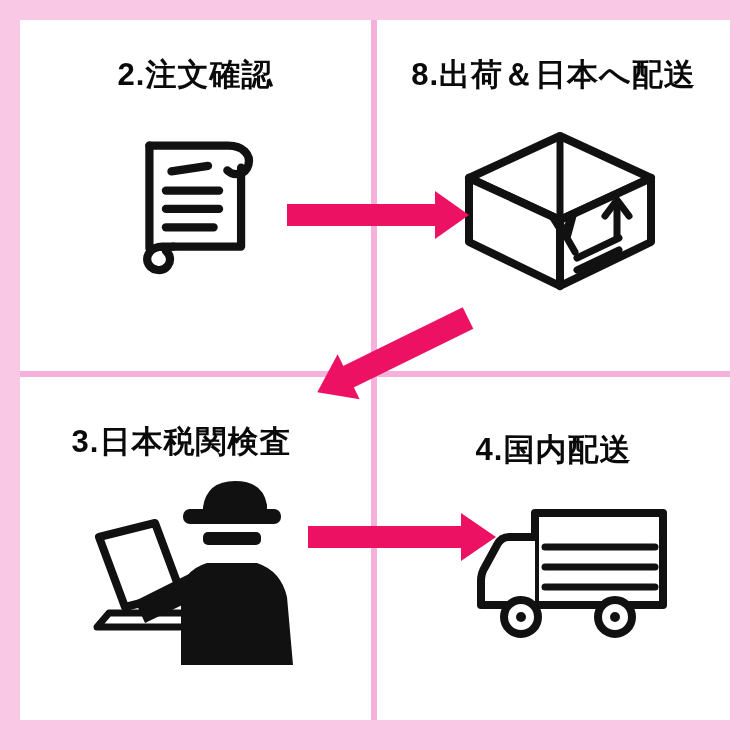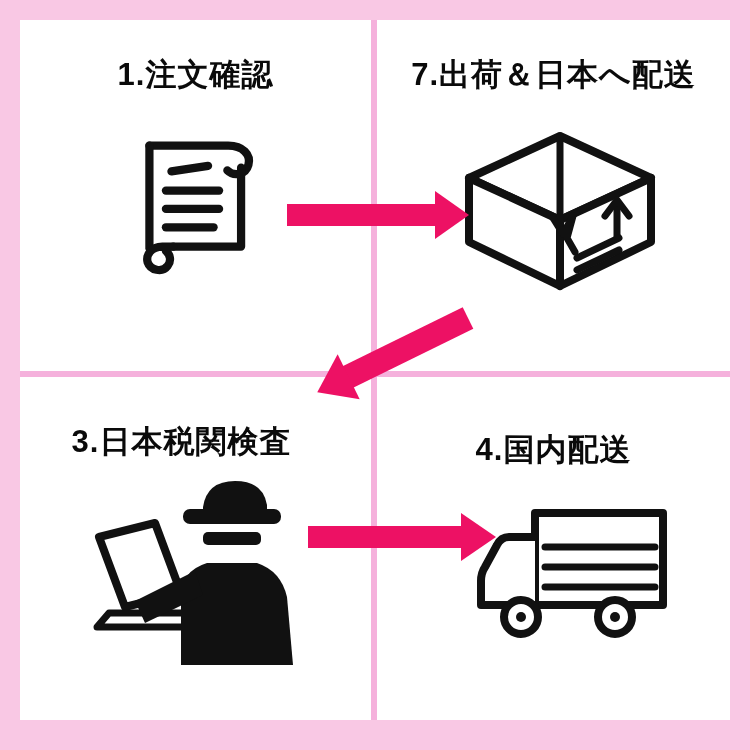--- a/index.html
+++ b/index.html
@@ -45,39 +45,39 @@
 </style>
 </head>
 <body>
 
 <div class="canvas">
   <div class="inner"></div>
   <div class="vline"></div>
   <div class="hline"></div>
 
   <div class="quadrant q1">
-    <div class="step-label">1.注文確認</div>
+    <div class="step-label">2.注文確認</div>
     <div class="icon-wrap">
       <svg viewBox="0 0 190 180">
         <g fill="none" stroke="var(--icon-ink)" stroke-width="9" stroke-linecap="round" stroke-linejoin="round">
           <path d="M48 28 H134 C150 28 159 38 156 49 C153 60 140 62 133 55"></path>
           <path d="M48 28 V140"></path>
           <path d="M148 52 V138 H74"></path>
           <path d="M74 138 H62 C50 138 44 147 46 155 C49 164 62 167 68 159 C72 154 71 147 66 143"></path>
           <line x1="72" y1="56" x2="112" y2="50"></line>
           <line x1="66" y1="77" x2="124" y2="77"></line>
           <line x1="66" y1="97" x2="124" y2="97"></line>
           <line x1="66" y1="117" x2="118" y2="117"></line>
         </g>
       </svg>
     </div>
   </div>
 
   <div class="quadrant q2">
-    <div class="step-label">7.出荷＆日本へ配送</div>
+    <div class="step-label">8.出荷＆日本へ配送</div>
     <div class="icon-wrap">
       <svg viewBox="0 0 210 180">
         <g fill="#ffffff" stroke="var(--icon-ink)" stroke-width="8" stroke-linejoin="round">
           <polygon points="105,16 196,58 105,100 14,58"></polygon>
           <polygon points="14,58 14,122 105,166 105,100"></polygon>
           <polygon points="196,58 196,122 105,166 105,100"></polygon>
         </g>
         <g fill="none" stroke="var(--icon-ink)" stroke-width="7" stroke-linecap="round" stroke-linejoin="round">
           <line x1="105" y1="16" x2="105" y2="100"></line>
           <path d="M98 98 l10 16 l10 -18 l-6 22 l8 14"></path>

